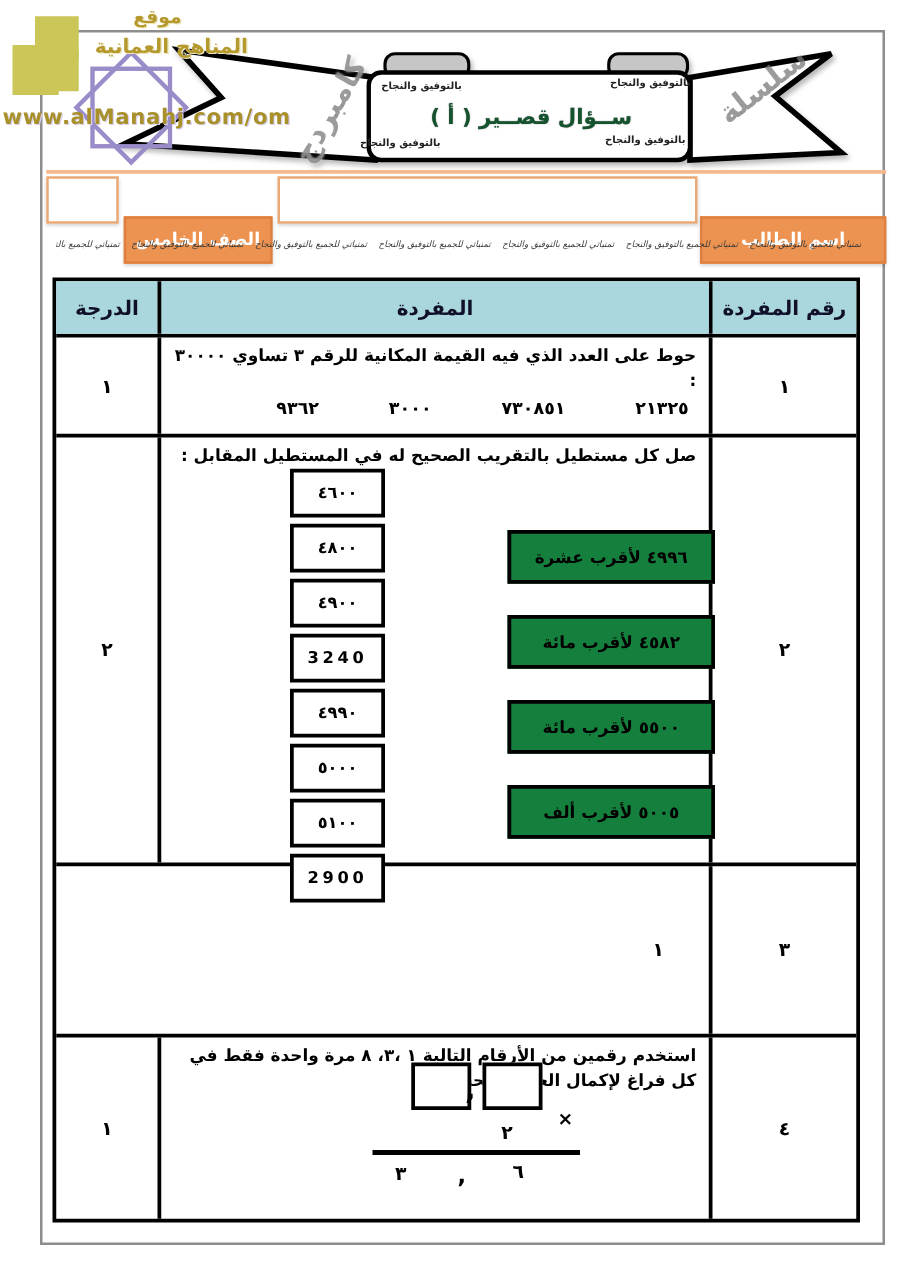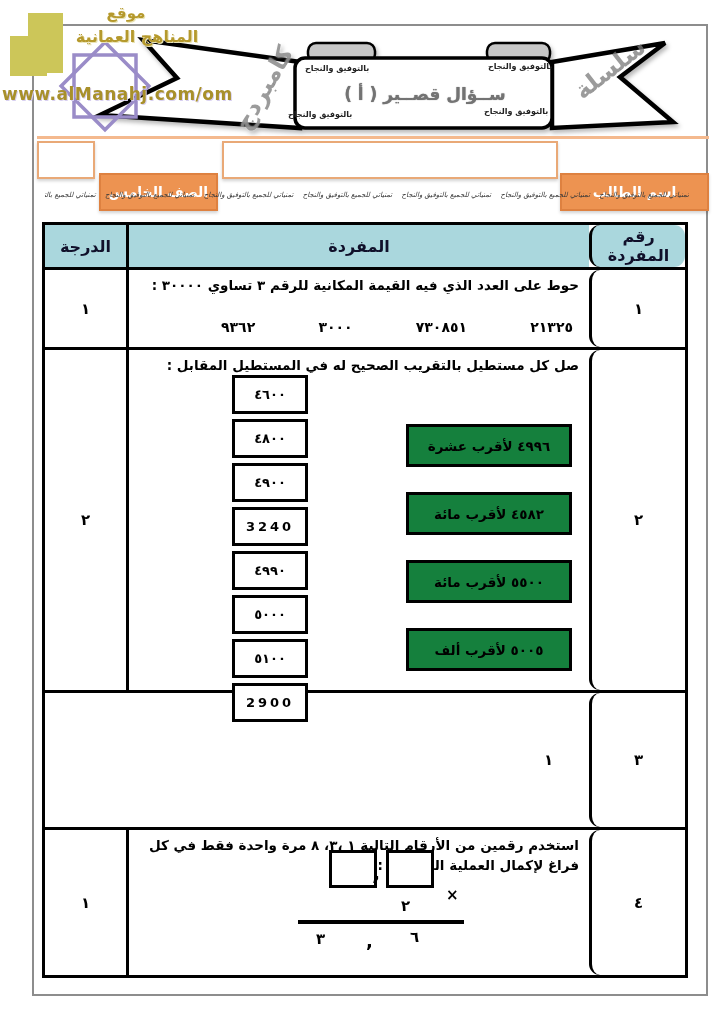--- a/index.html
+++ b/index.html
@@ -16,21 +16,21 @@
   .logo-l1{left:95px;top:4px;width:62px;text-align:center;font-size:15px;}
   .logo-l2{left:52px;top:27px;width:170px;text-align:center;font-size:16px;}
   .site-url{left:2px;top:84px;font-size:17px;font-weight:bold;color:#a8902a;
             text-shadow:1px 1px 0 #d8d0f0;letter-spacing:.5px;white-space:nowrap;text-align:center;}
 
   
   .banner-svg{left:60px;top:30px;filter:drop-shadow(2px 3px 2px rgba(0,0,0,.28));}
   .scroll-text{font-weight:bold;white-space:nowrap;}
   .wish{font-size:8px;color:#222;}
   .scroll-title{left:300px;top:84px;width:250px;text-align:center;font-size:17px;
-                letter-spacing:2px;color:#737373;text-shadow:0 0 1px #777;}
+                letter-spacing:2px;color:#14532d;text-shadow:0 0 1px #777;}
 
   
   .bar-topline{left:37px;top:136px;width:672px;height:3px;background:#f4b98e;}
   .bar-cell{top:141px;height:38px;display:flex;align-items:center;justify-content:center;
             font-weight:bold;font-size:14px;box-shadow:0 2px 3px rgba(0,0,0,.18);}
   .bar-orange{background:#ed9351;border:2px solid #de8140;color:#fff;margin-top:32px;}
   .bar-white{background:#fff;border:2px solid #e9a977;}
   .score-box{left:37px;width:58px;}
   .class-cell{left:99px;width:119px;}
   .name-field{left:222px;width:336px;}
@@ -39,21 +39,21 @@
   
   .wm-line{left:45px;top:191px;width:644px;height:15px;overflow:hidden;white-space:nowrap;
            direction:rtl;font-size:7px;font-style:italic;color:#3a3a3a;}
   .wm-line span{margin-left:7px;}
 
   
   .exam-table{left:42px;top:222px;width:646px;border:3px solid #000;background:#fff;font-weight:bold;}
   .t-row{display:flex;direction:rtl;box-sizing:border-box;}
   .t-row.sep{border-top:3px solid #000;}
   .cell{box-sizing:border-box;display:flex;align-items:center;justify-content:center;text-align:center;}
-  .c-num{width:96px;border-left:3px solid #000;font-size:15px;border-radius:11px;}
+  .c-num{width:118px;border-left:3px solid #000;font-size:15px;}
   .c-item{flex:1;border-left:3px solid #000;display:block;position:relative;direction:rtl;}
   .c-deg{width:81px;font-size:15px;}
   .header .cell{background:#aad7dd;font-size:16px;color:#10102a;}
   .h-head{height:42px;} .h-r1{height:80px;} .h-r2{height:343px;} .h-r3{height:137px;} .h-r4{height:148px;}
   .q{padding:5px 10px 0 6px;text-align:right;font-size:13.5px;line-height:1.5;}
 
   
   .q1-options{position:absolute;left:0;right:0;bottom:12px;display:flex;direction:rtl;
               justify-content:space-between;padding:0 16px 0 92px;font-size:14px;letter-spacing:1.5px;}
 

